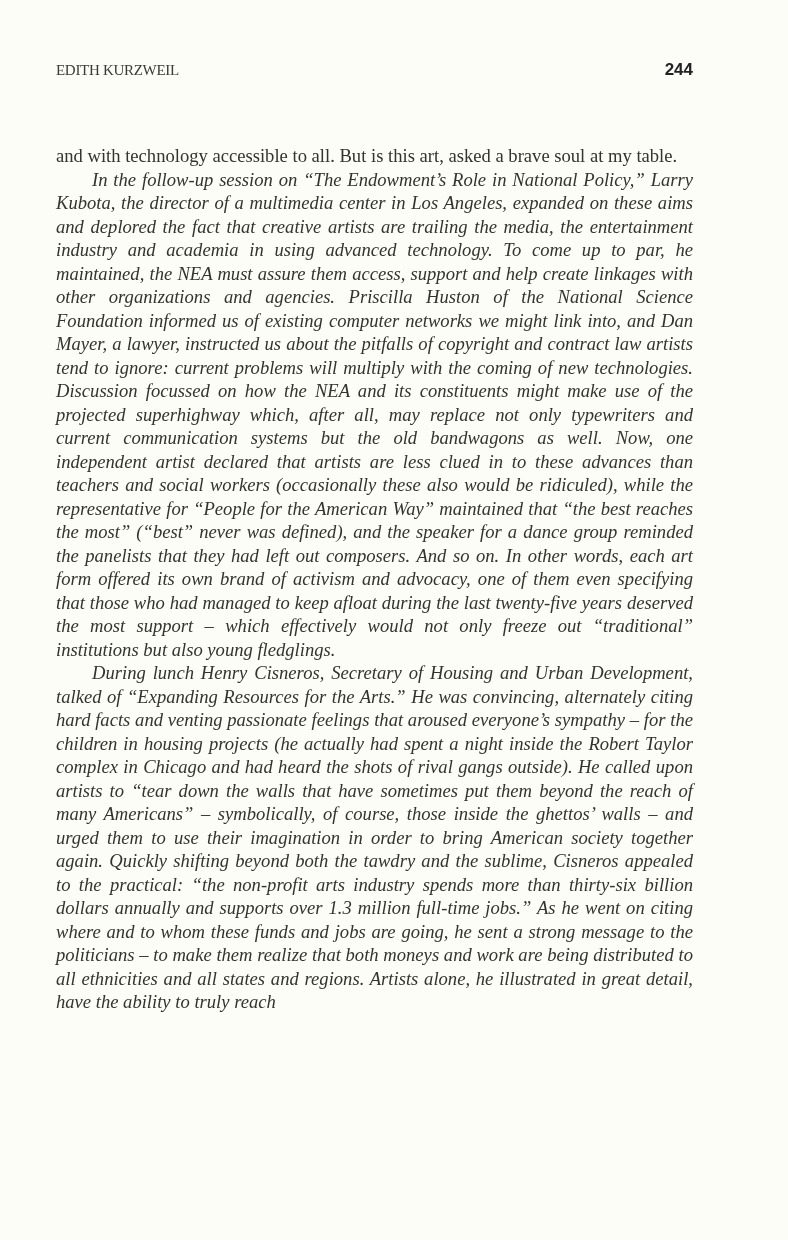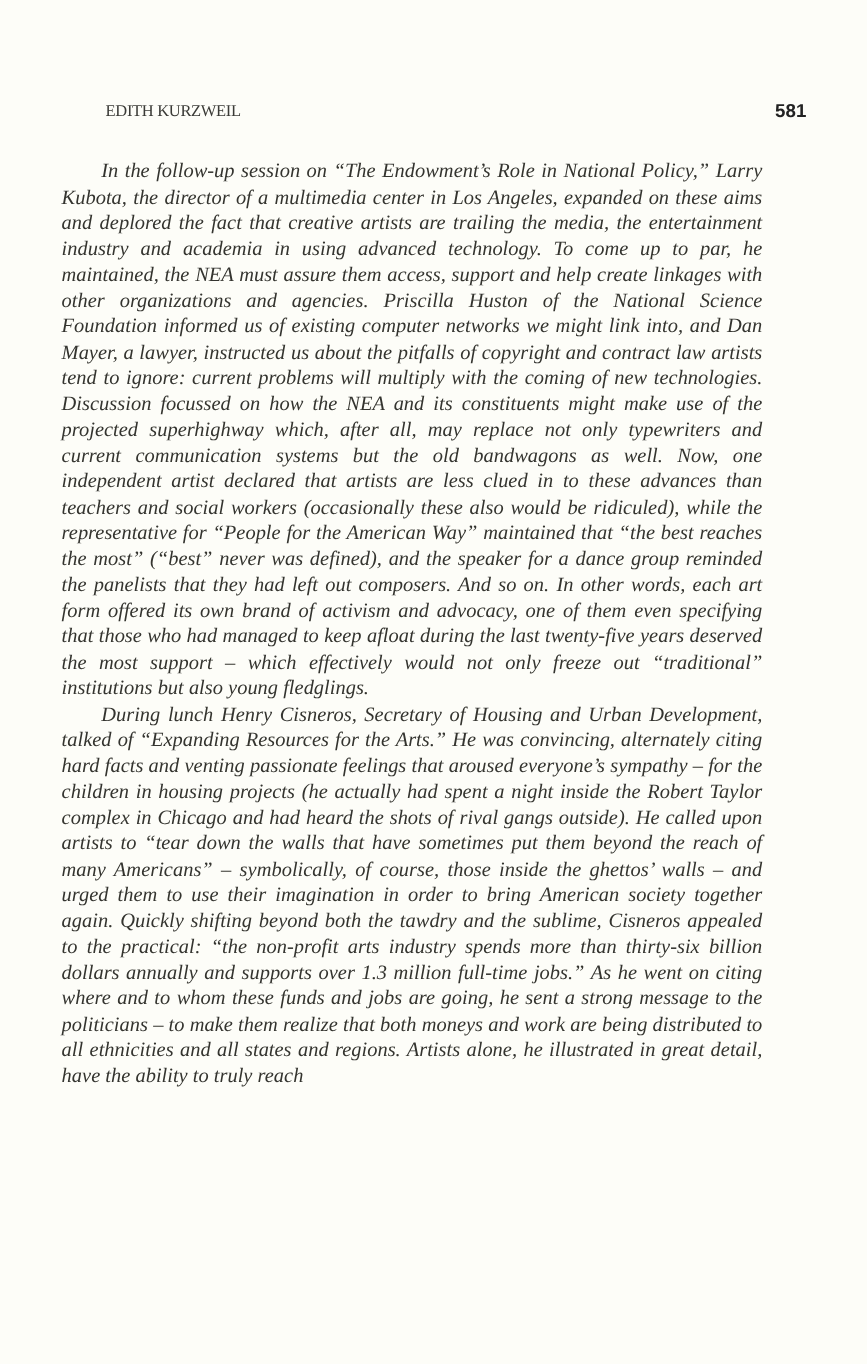--- a/index.html
+++ b/index.html
@@ -9,25 +9,24 @@
     }
     body {
       width: 788px;
       height: 1240px;
       position: relative;
       overflow: hidden;
       color: #2e2e2a;
     }
     .running-head {
       position: absolute;
-      top: 93px;
+      top: 62px;
       left: 56px;
       width: 637px;
       height: 24px;
-      margin-left: 40px;
     }
     .author {
       position: absolute;
       left: 0;
       top: 0;
       font-family: "Liberation Serif", serif;
       font-size: 15px;
       letter-spacing: -0.3px;
       color: #3a3a36;
     }
@@ -58,19 +57,20 @@
     .body-text p.indent {
       text-indent: 36px;
       font-style: italic;
     }
   </style>
 </head>
 <body>
 
 <div class="running-head">
   <span class="author">EDITH KURZWEIL</span>
-  <span class="page-number">581</span>
+  <span class="page-number">244</span>
 </div>
 
 <div class="body-text">
+  <p>and with technology accessible to all. But is this art, asked a brave soul at my table.</p>
   <p class="indent">In the follow-up session on “The Endowment’s Role in National Policy,” Larry Kubota, the director of a multimedia center in Los Angeles, expanded on these aims and deplored the fact that creative artists are trailing the media, the entertainment industry and academia in using advanced technology. To come up to par, he maintained, the NEA must assure them access, support and help create linkages with other organizations and agencies. Priscilla Huston of the National Science Foundation informed us of existing computer networks we might link into, and Dan Mayer, a lawyer, instructed us about the pitfalls of copyright and contract law artists tend to ignore: current problems will multiply with the coming of new technologies. Discussion focussed on how the NEA and its constituents might make use of the projected superhighway which, after all, may replace not only typewriters and current communication systems but the old bandwagons as well. Now, one independent artist declared that artists are less clued in to these advances than teachers and social workers (occasionally these also would be ridiculed), while the representative for “People for the American Way” maintained that “the best reaches the most” (“best” never was defined), and the speaker for a dance group reminded the panelists that they had left out composers. And so on. In other words, each art form offered its own brand of activism and advocacy, one of them even specifying that those who had managed to keep afloat during the last twenty-five years deserved the most support – which effectively would not only freeze out “traditional” institutions but also young fledglings.</p>
   <p class="indent">During lunch Henry Cisneros, Secretary of Housing and Urban Development, talked of “Expanding Resources for the Arts.” He was convincing, alternately citing hard facts and venting passionate feelings that aroused everyone’s sympathy – for the children in housing projects (he actually had spent a night inside the Robert Taylor complex in Chicago and had heard the shots of rival gangs outside). He called upon artists to “tear down the walls that have sometimes put them beyond the reach of many Americans” – symbolically, of course, those inside the ghettos’ walls – and urged them to use their imagination in order to bring American society together again. Quickly shifting beyond both the tawdry and the sublime, Cisneros appealed to the practical: “the non-profit arts industry spends more than thirty-six billion dollars annually and supports over 1.3 million full-time jobs.” As he went on citing where and to whom these funds and jobs are going, he sent a strong message to the politicians – to make them realize that both moneys and work are being distributed to all ethnicities and all states and regions. Artists alone, he illustrated in great detail, have the ability to truly reach</p>
 </div>
 
 </body></html>

